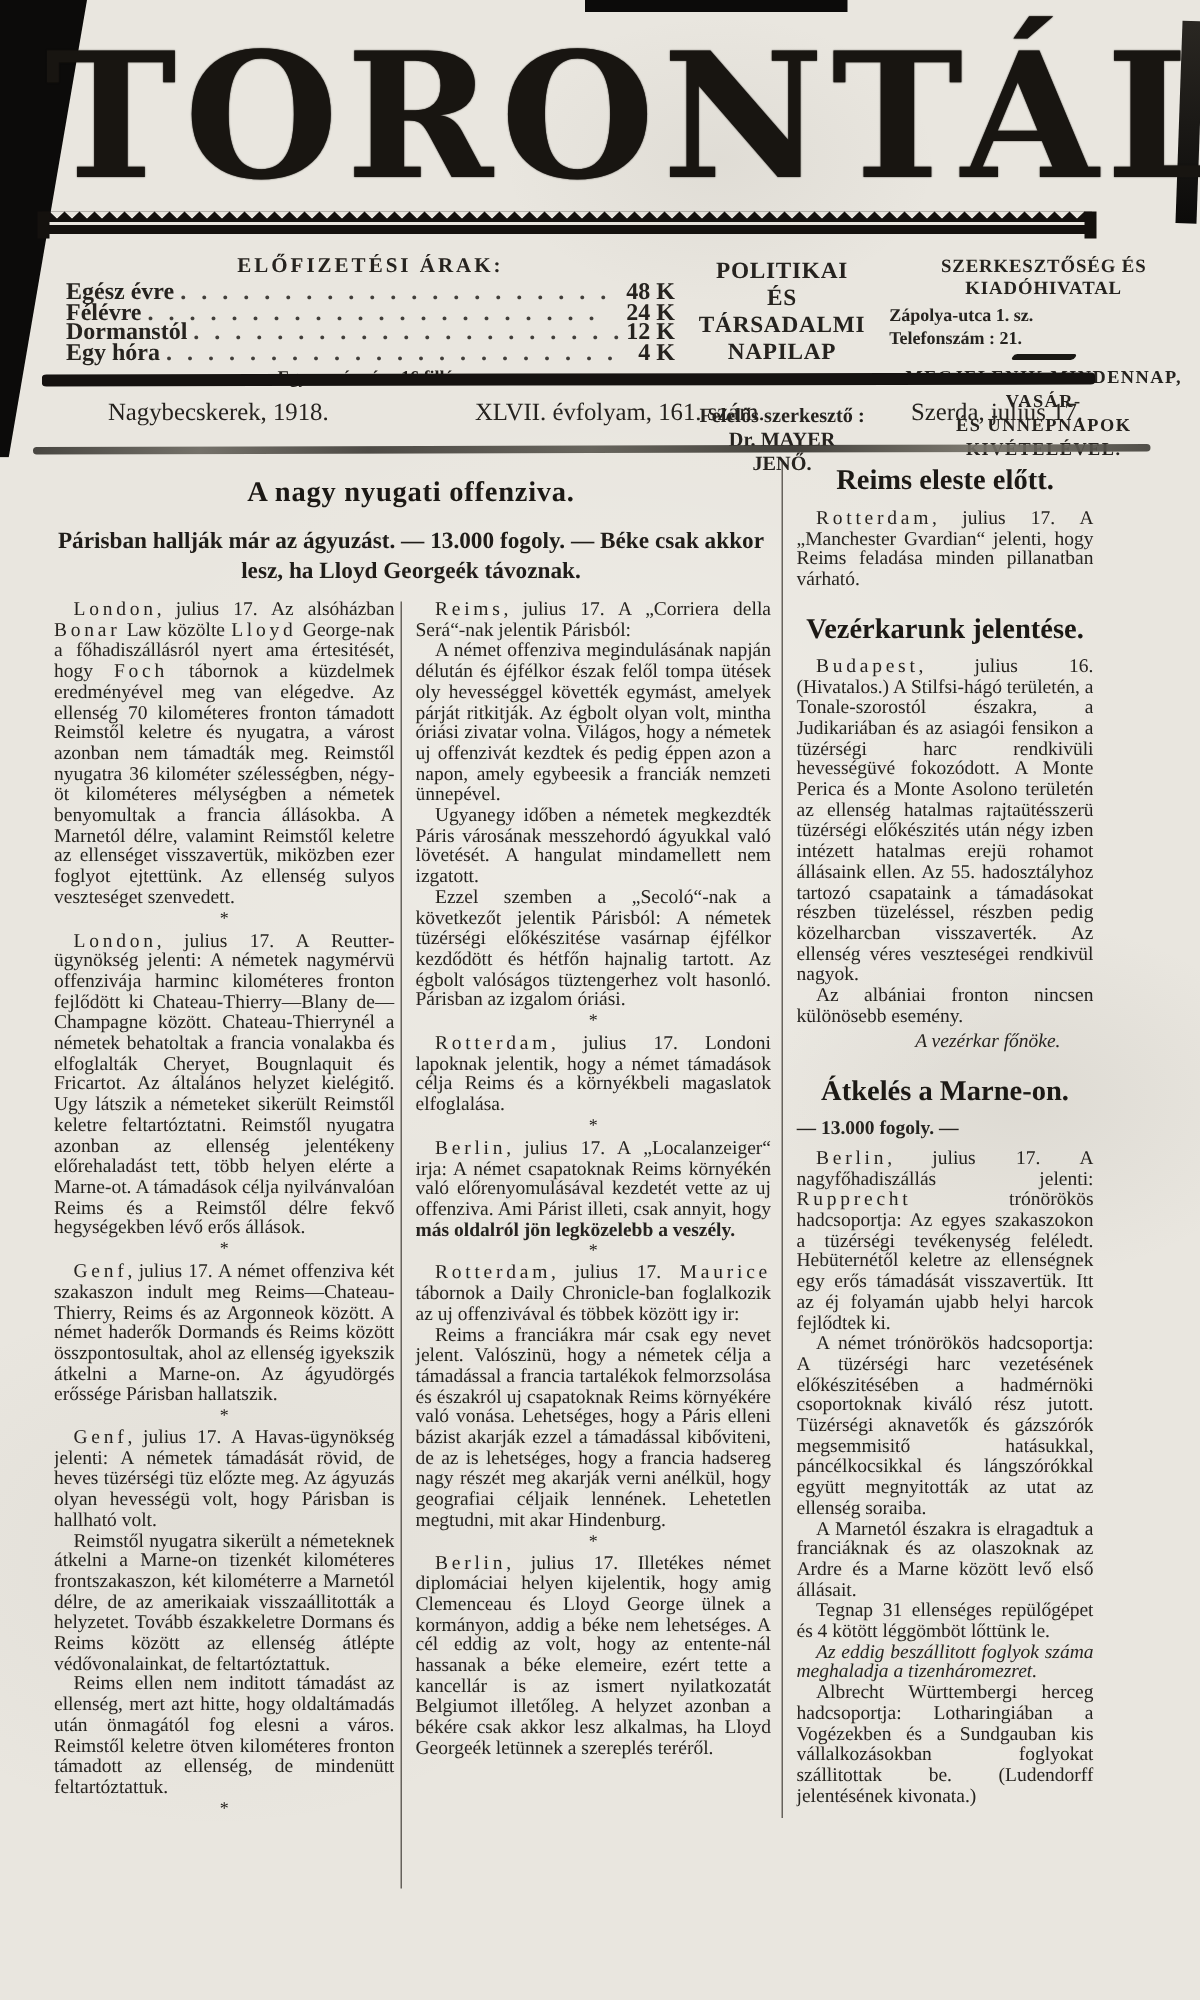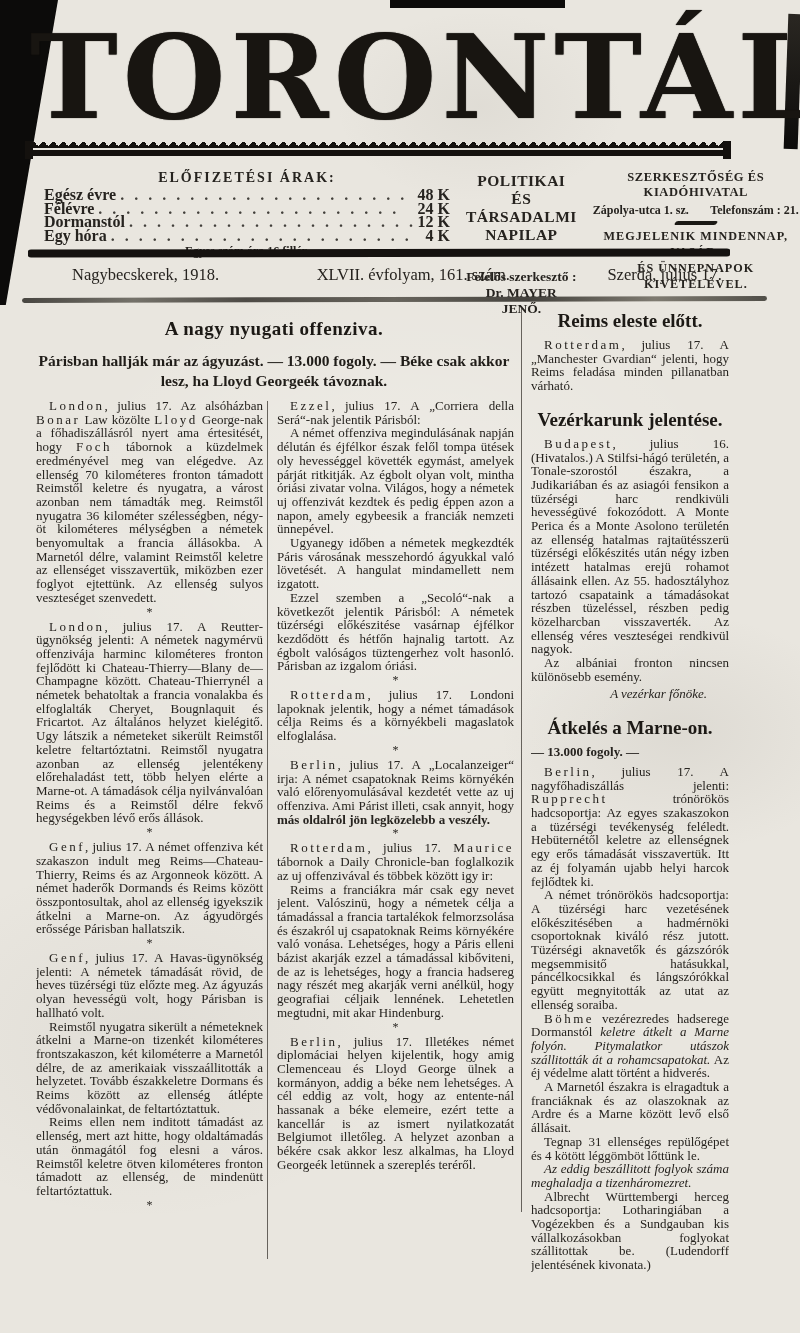--- a/index.html
+++ b/index.html
@@ -38,21 +38,21 @@
   .sub-title{text-align:center;font-weight:bold;font-size:14px;letter-spacing:2px;margin-bottom:2px;}
   .sub-row{display:flex;font-size:16px;font-weight:bold;line-height:13.5px;align-items:baseline;}
   .sub-row .leader{flex:1;overflow:hidden;white-space:nowrap;margin:0 4px;opacity:.85;}
   .sub-row .leader::after{content:". . . . . . . . . . . . . . . . . . . . . .";letter-spacing:3px;}
   .sub-note{text-align:center;font-weight:bold;font-size:12px;margin-top:2px;}
   .centerblk{flex:1;display:flex;flex-direction:column;justify-content:space-evenly;text-align:center;padding:4px 6px 10px;gap:25px;}
   .type-line{font-weight:bold;font-size:15.5px;letter-spacing:.5px;}
   .editor-line{font-weight:bold;font-size:13.5px;}
   .office{flex:0 0 218px;padding:2px 2px 0 10px;box-sizing:border-box;font-size:12px;}
   .office-title{text-align:center;font-weight:bold;font-size:12.5px;letter-spacing:.6px;}
-  .office-row{display:flex;justify-content:space-between;font-weight:bold;font-size:12px;margin-top:3px;}
+  .office-row{display:flex;justify-content:space-between;font-weight:bold;font-size:12px;margin-top:3px;flex-direction:column;}
   .squiggle{width:42px;height:4px;background:#1a1814;margin:3px auto;border-radius:2px;transform:skewX(-30deg);}
   .sched{text-align:center;font-weight:bold;font-size:12.2px;letter-spacing:1px;line-height:16px;}
   
   .rule-thick{position:absolute;left:28px;top:249px;width:702px;height:8px;background:#151210;border-radius:3px/2px;transform:rotate(-.1deg);}
   .dateline{position:absolute;left:30px;top:265px;width:700px;display:flex;justify-content:space-between;font-size:16.5px;box-sizing:border-box;padding:0 8px 0 42px;}
   .rule-rough{position:absolute;left:22px;top:297px;width:745px;height:5px;border-radius:3px;opacity:.92;transform:rotate(-.15deg);
     background:linear-gradient(90deg,#3a3833,#6a675f 15%,#403d38 30%,#5c5951 50%,#36342f 68%,#757167 85%,#44423c);}
   
   .lead-head{position:absolute;left:35px;top:314px;width:478px;text-align:center;}
   .lead-head h2{margin:0 0 7px;font-size:19px;line-height:30px;font-weight:bold;letter-spacing:.5px;color:#1c1915;}
@@ -153,21 +153,21 @@
       <p class="para"><span class="seg-sp">London</span><span>, julius 17. A Reutter-ügynökség jelenti: A németek nagymérvü offenzivája harminc kilométeres fronton fejlődött ki Chateau-Thierry—Blany de—Champagne között. Chateau-Thierrynél a németek behatoltak a francia vonalakba és elfoglalták Cheryet, Bougnlaquit és Fricartot. Az általános helyzet kielégitő. Ugy látszik a németeket sikerült Reimstől keletre feltartóztatni. Reimstől nyugatra azonban az ellenség jelentékeny előrehaladást tett, több helyen elérte a Marne-ot. A támadások célja nyilvánvalóan Reims és a Reimstől délre fekvő hegységekben lévő erős állások.</span></p>
       <div class="psep">*</div>
       <p class="para"><span class="seg-sp">Genf</span><span>, julius 17. A német offenziva két szakaszon indult meg Reims—Chateau-Thierry, Reims és az Argonneok között. A német haderők Dormands és Reims között összpontosultak, ahol az ellenség igyekszik átkelni a Marne-on. Az ágyudörgés erőssége Párisban hallatszik.</span></p>
       <div class="psep">*</div>
       <p class="para"><span class="seg-sp">Genf</span><span>, julius 17. A Havas-ügynökség jelenti: A németek támadását rövid, de heves tüzérségi tüz előzte meg. Az ágyuzás olyan hevességü volt, hogy Párisban is hallható volt.</span></p>
       <p class="para"><span>Reimstől nyugatra sikerült a németeknek átkelni a Marne-on tizenkét kilométeres frontszakaszon, két kilométerre a Marnetól délre, de az amerikaiak visszaállitották a helyzetet. Tovább északkeletre Dormans és Reims között az ellenség átlépte védővonalainkat, de feltartóztattuk.</span></p>
       <p class="para"><span>Reims ellen nem inditott támadást az ellenség, mert azt hitte, hogy oldaltámadás után önmagától fog elesni a város. Reimstől keletre ötven kilométeres fronton támadott az ellenség, de mindenütt feltartóztattuk.</span></p>
       <div class="psep">*</div>
     </div>
   <div class="col" id="c2">
-      <p class="para"><span class="seg-sp">Ezzel</span><span>, julius 17. A „Corriera della Será“-nak jelentik Párisból:</span></p>
+      <p class="para"><span class="seg-sp">Reims</span><span>, julius 17. A „Corriera della Será“-nak jelentik Párisból:</span></p>
       <p class="para"><span>A német offenziva megindulásának napján délután és éjfélkor észak felől tompa ütések oly hevességgel követték egymást, amelyek párját ritkitják. Az égbolt olyan volt, mintha óriási zivatar volna. Világos, hogy a németek uj offenzivát kezdtek és pedig éppen azon a napon, amely egybeesik a franciák nemzeti ünnepével.</span></p>
       <p class="para"><span>Ugyanegy időben a németek megkezdték Páris városának messzehordó ágyukkal való lövetését. A hangulat mindamellett nem izgatott.</span></p>
       <p class="para"><span>Ezzel szemben a „Secoló“-nak a következőt jelentik Párisból: A németek tüzérségi előkészitése vasárnap éjfélkor kezdődött és hétfőn hajnalig tartott. Az égbolt valóságos tüztengerhez volt hasonló. Párisban az izgalom óriási.</span></p>
       <div class="psep">*</div>
       <p class="para"><span class="seg-sp">Rotterdam</span><span>, julius 17. Londoni lapoknak jelentik, hogy a német támadások célja Reims és a környékbeli magaslatok elfoglalása.</span></p>
       <div class="psep">*</div>
       <p class="para"><span class="seg-sp">Berlin</span><span>, julius 17. A „Localanzeiger“ irja: A német csapatoknak Reims környékén való előrenyomulásával kezdetét vette az uj offenziva. Ami Párist illeti, csak annyit, hogy </span><span class="seg-b">más oldalról jön legközelebb a veszély.</span></p>
       <div class="psep">*</div>
       <p class="para"><span class="seg-sp">Rotterdam</span><span>, julius 17. </span><span class="seg-sp">Maurice</span><span> tábornok a Daily Chronicle-ban foglalkozik az uj offenzivával és többek között igy ir:</span></p>
       <p class="para"><span>Reims a franciákra már csak egy nevet jelent. Valószinü, hogy a németek célja a támadással a francia tartalékok felmorzsolása és északról uj csapatoknak Reims környékére való vonása. Lehetséges, hogy a Páris elleni bázist akarják ezzel a támadással kibőviteni, de az is lehetséges, hogy a francia hadsereg nagy részét meg akarják verni anélkül, hogy geografiai céljaik lennének. Lehetetlen megtudni, mit akar Hindenburg.</span></p>
@@ -178,21 +178,20 @@
       <h3 class="colhead">Reims eleste előtt.</h3>
       <p class="para"><span class="seg-sp">Rotterdam</span><span>, julius 17. A „Manchester Gvardian“ jelenti, hogy Reims feladása minden pillanatban várható.</span></p>
       <h3 class="colhead">Vezérkarunk jelentése.</h3>
       <p class="para"><span class="seg-sp">Budapest</span><span>, julius 16. (Hivatalos.) A Stilfsi-hágó területén, a Tonale-szorostól északra, a Judikariában és az asiagói fensikon a tüzérségi harc rendkivüli hevességüvé fokozódott. A Monte Perica és a Monte Asolono területén az ellenség hatalmas rajtaütésszerü tüzérségi előkészités után négy izben intézett hatalmas erejü rohamot állásaink ellen. Az 55. hadosztályhoz tartozó csapataink a támadásokat részben tüzeléssel, részben pedig közelharcban visszaverték. Az ellenség véres veszteségei rendkivül nagyok.</span></p>
       <p class="para"><span>Az albániai fronton nincsen különösebb esemény.</span></p>
       <div class="sig">A vezérkar főnöke.</div>
       <h3 class="colhead">Átkelés a Marne-on.</h3>
       <div class="colsub">— 13.000 fogoly. —</div>
       <p class="para"><span class="seg-sp">Berlin</span><span>, julius 17. A nagyfőhadiszállás jelenti: </span><span class="seg-sp">Rupprecht</span><span> trónörökös hadcsoportja: Az egyes szakaszokon a tüzérségi tevékenység feléledt. Hebüternétől keletre az ellenségnek egy erős támadását visszavertük. Itt az éj folyamán ujabb helyi harcok fejlődtek ki.</span></p>
       <p class="para"><span>A német trónörökös hadcsoportja: A tüzérségi harc vezetésének előkészitésében a hadmérnöki csoportoknak kiváló rész jutott. Tüzérségi aknavetők és gázszórók megsemmisitő hatásukkal, páncélkocsikkal és lángszórókkal együtt megnyitották az utat az ellenség soraiba.</span></p>
-      <p class="para"><span class="seg-sp">Böhme</span><span> vezérezredes hadserege Dormanstól </span><span class="seg-i">keletre átkelt a Marne folyón. Pitymalatkor utászok szállitották át a rohamcsapatokat.</span><span> Az éj védelme alatt történt a hidverés.</span></p>
       <p class="para"><span>A Marnetól északra is elragadtuk a franciáknak és az olaszoknak az Ardre és a Marne között levő első állásait.</span></p>
       <p class="para"><span>Tegnap 31 ellenséges repülőgépet és 4 kötött léggömböt lőttünk le.</span></p>
       <p class="para"><span class="seg-i">Az eddig beszállitott foglyok száma meghaladja a tizenháromezret.</span></p>
       <p class="para"><span>Albrecht Württembergi herceg hadcsoportja: Lotharingiában a Vogézekben és a Sundgauban kis vállalkozásokban foglyokat szállitottak be. (Ludendorff jelentésének kivonata.)</span></p>
     </div>
   <div class="vcolrule" id="r12"></div>
   <div class="vcolrule" id="r23"></div>
 </main>
 
 </body></html>

